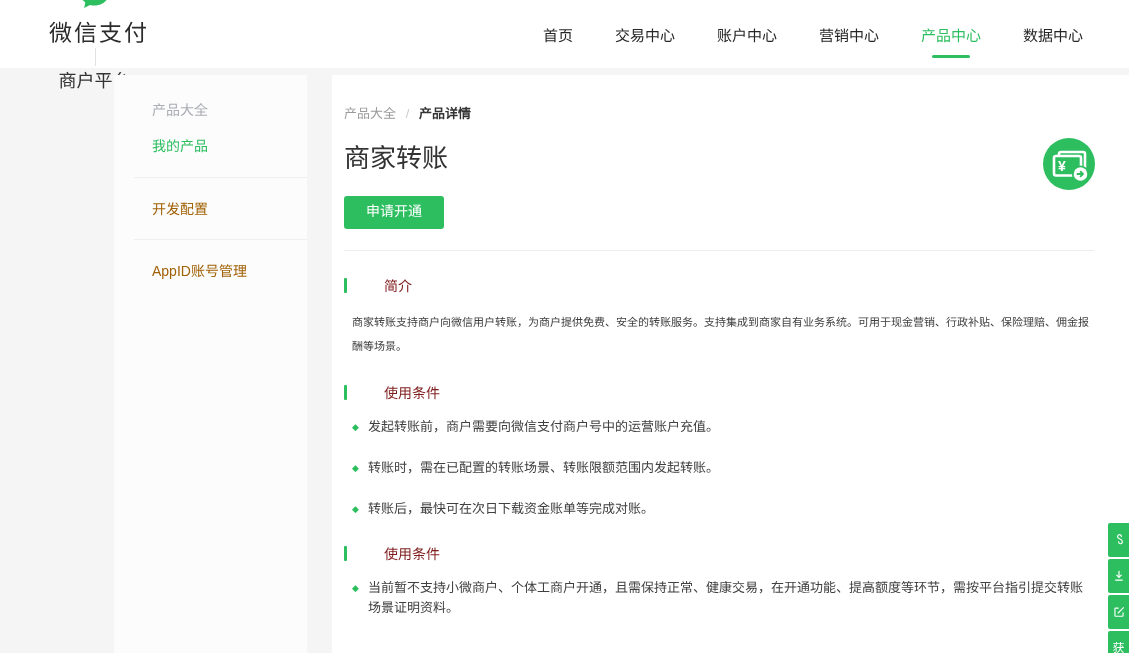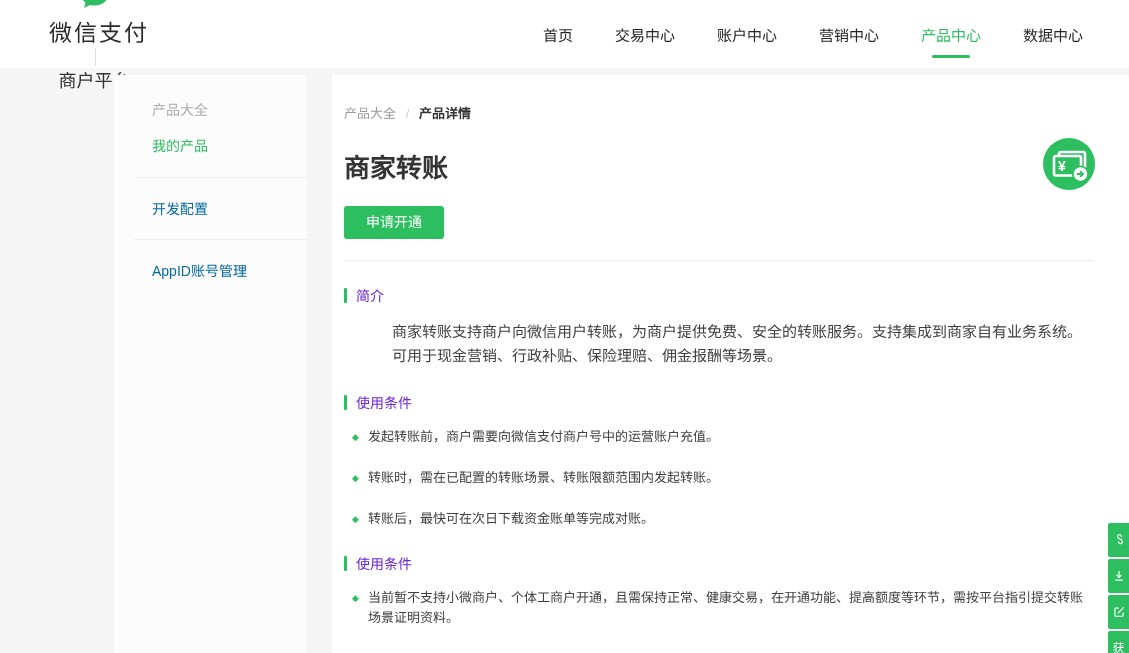--- a/index.html
+++ b/index.html
@@ -20,46 +20,46 @@
   .nav-item{ position:relative; font-size:15px; color:#262626; padding:26px 0; cursor:pointer; white-space:nowrap; }
   .nav-item.active{ color:var(--green); }
   .nav-item.active::after{
     content:""; position:absolute; left:50%; transform:translateX(-50%);
     bottom:13px; width:38px; height:3px; background:var(--green); border-radius:2px;
   }
   
   .content{ display:flex; align-items:stretch; padding:7px 0 0 30px; height:585px;justify-content:flex-end; }
   .sidebar{ width:193px; background:#fcfcfc; padding-top:28px; }
   .side-list{ list-style:none; }
-  .side-item{ font-size:14px; color:#0369a1; padding-left:38px; height:15px; line-height:15px;
+  .side-item{ font-size:14px; color:#a16207; padding-left:38px; height:15px; line-height:15px;
               margin-bottom:22px; cursor:pointer; white-space:nowrap; }
   .side-item.muted{ color:#aaadb3; }
   .side-item.active{ color:var(--green);font-family:Liberation Mono, monospace; }
   .side-divider{ border:none; border-top:1px solid #efefef; margin:0 0 24px 20px; }
   
   .main{ width:797px; background:#fff; margin-left:25px; position:relative; padding:28px 35px 0 12px; }
   .breadcrumb{ font-size:13px; color:var(--muted); }
   .breadcrumb .crumb-parent{ cursor:pointer; }
   .breadcrumb .crumb-sep{ margin:0 6px; color:#ccc; }
   .breadcrumb .crumb-current{ color:#333; font-weight:bold;margin-top:28px; }
-  .product-title{ font-size:26px; font-weight:700; color:#333; margin-top:25px; }
+  .product-title{ font-size:26px; font-weight:400; color:#333; margin-top:15px; }
   .product-subtitle{ font-size:13px; color:#8d8d8d; margin-top:9px; }
   .apply-btn{
     margin-top:22px; display:inline-block; background:var(--green); color:#fff;
     font-size:14px; line-height:33px; height:33px; padding:0 22px; border:none;
-    border-radius:3px; cursor:pointer; font-family:Liberation Serif, serif;
+    border-radius:3px; cursor:pointer; font-family:Liberation Mono, monospace;
   }
   .product-badge{ position:absolute; top:62px; right:33px; width:54px; height:54px; }
   .top-divider{ border:none; border-top:1px solid var(--line); margin-top:21px; }
   
   .section{ margin-top:24px; }
-  .section-title{ display:flex; align-items:center; font-size:14px; color:#6d28d9; }
+  .section-title{ display:flex; align-items:center; font-size:14px; color:#7f1d1d;gap:28px; }
   .section-title .bar{ width:3px; height:15px; background:var(--green); margin-right:9px; border-radius:1px; }
   .section-body{ margin-top:15px; padding-left:8px; }
-  .section-para{ font-size:15px; color:#404040; line-height:24px; max-width:742px;margin-left:40px; }
+  .section-para{ font-size:11px; color:#404040; line-height:24px; max-width:742px; }
   .bullet-list{ list-style:none; }
   .bullet-item{ font-size:13px; color:#404040; line-height:20px; margin-bottom:21px;
                 display:flex; max-width:742px; }
   .bullet-item .diamond{ color:var(--green); font-size:9px; line-height:20px; margin-right:9px; flex:0 0 auto; }
   
   .float-bar{ position:absolute; right:0; top:523px; width:21px; }
   .float-btn{
     width:21px; height:34px; background:var(--green); display:flex; align-items:center;
     justify-content:center; cursor:pointer; border-radius:2px 0 0 2px; margin-bottom:2px;
   }

